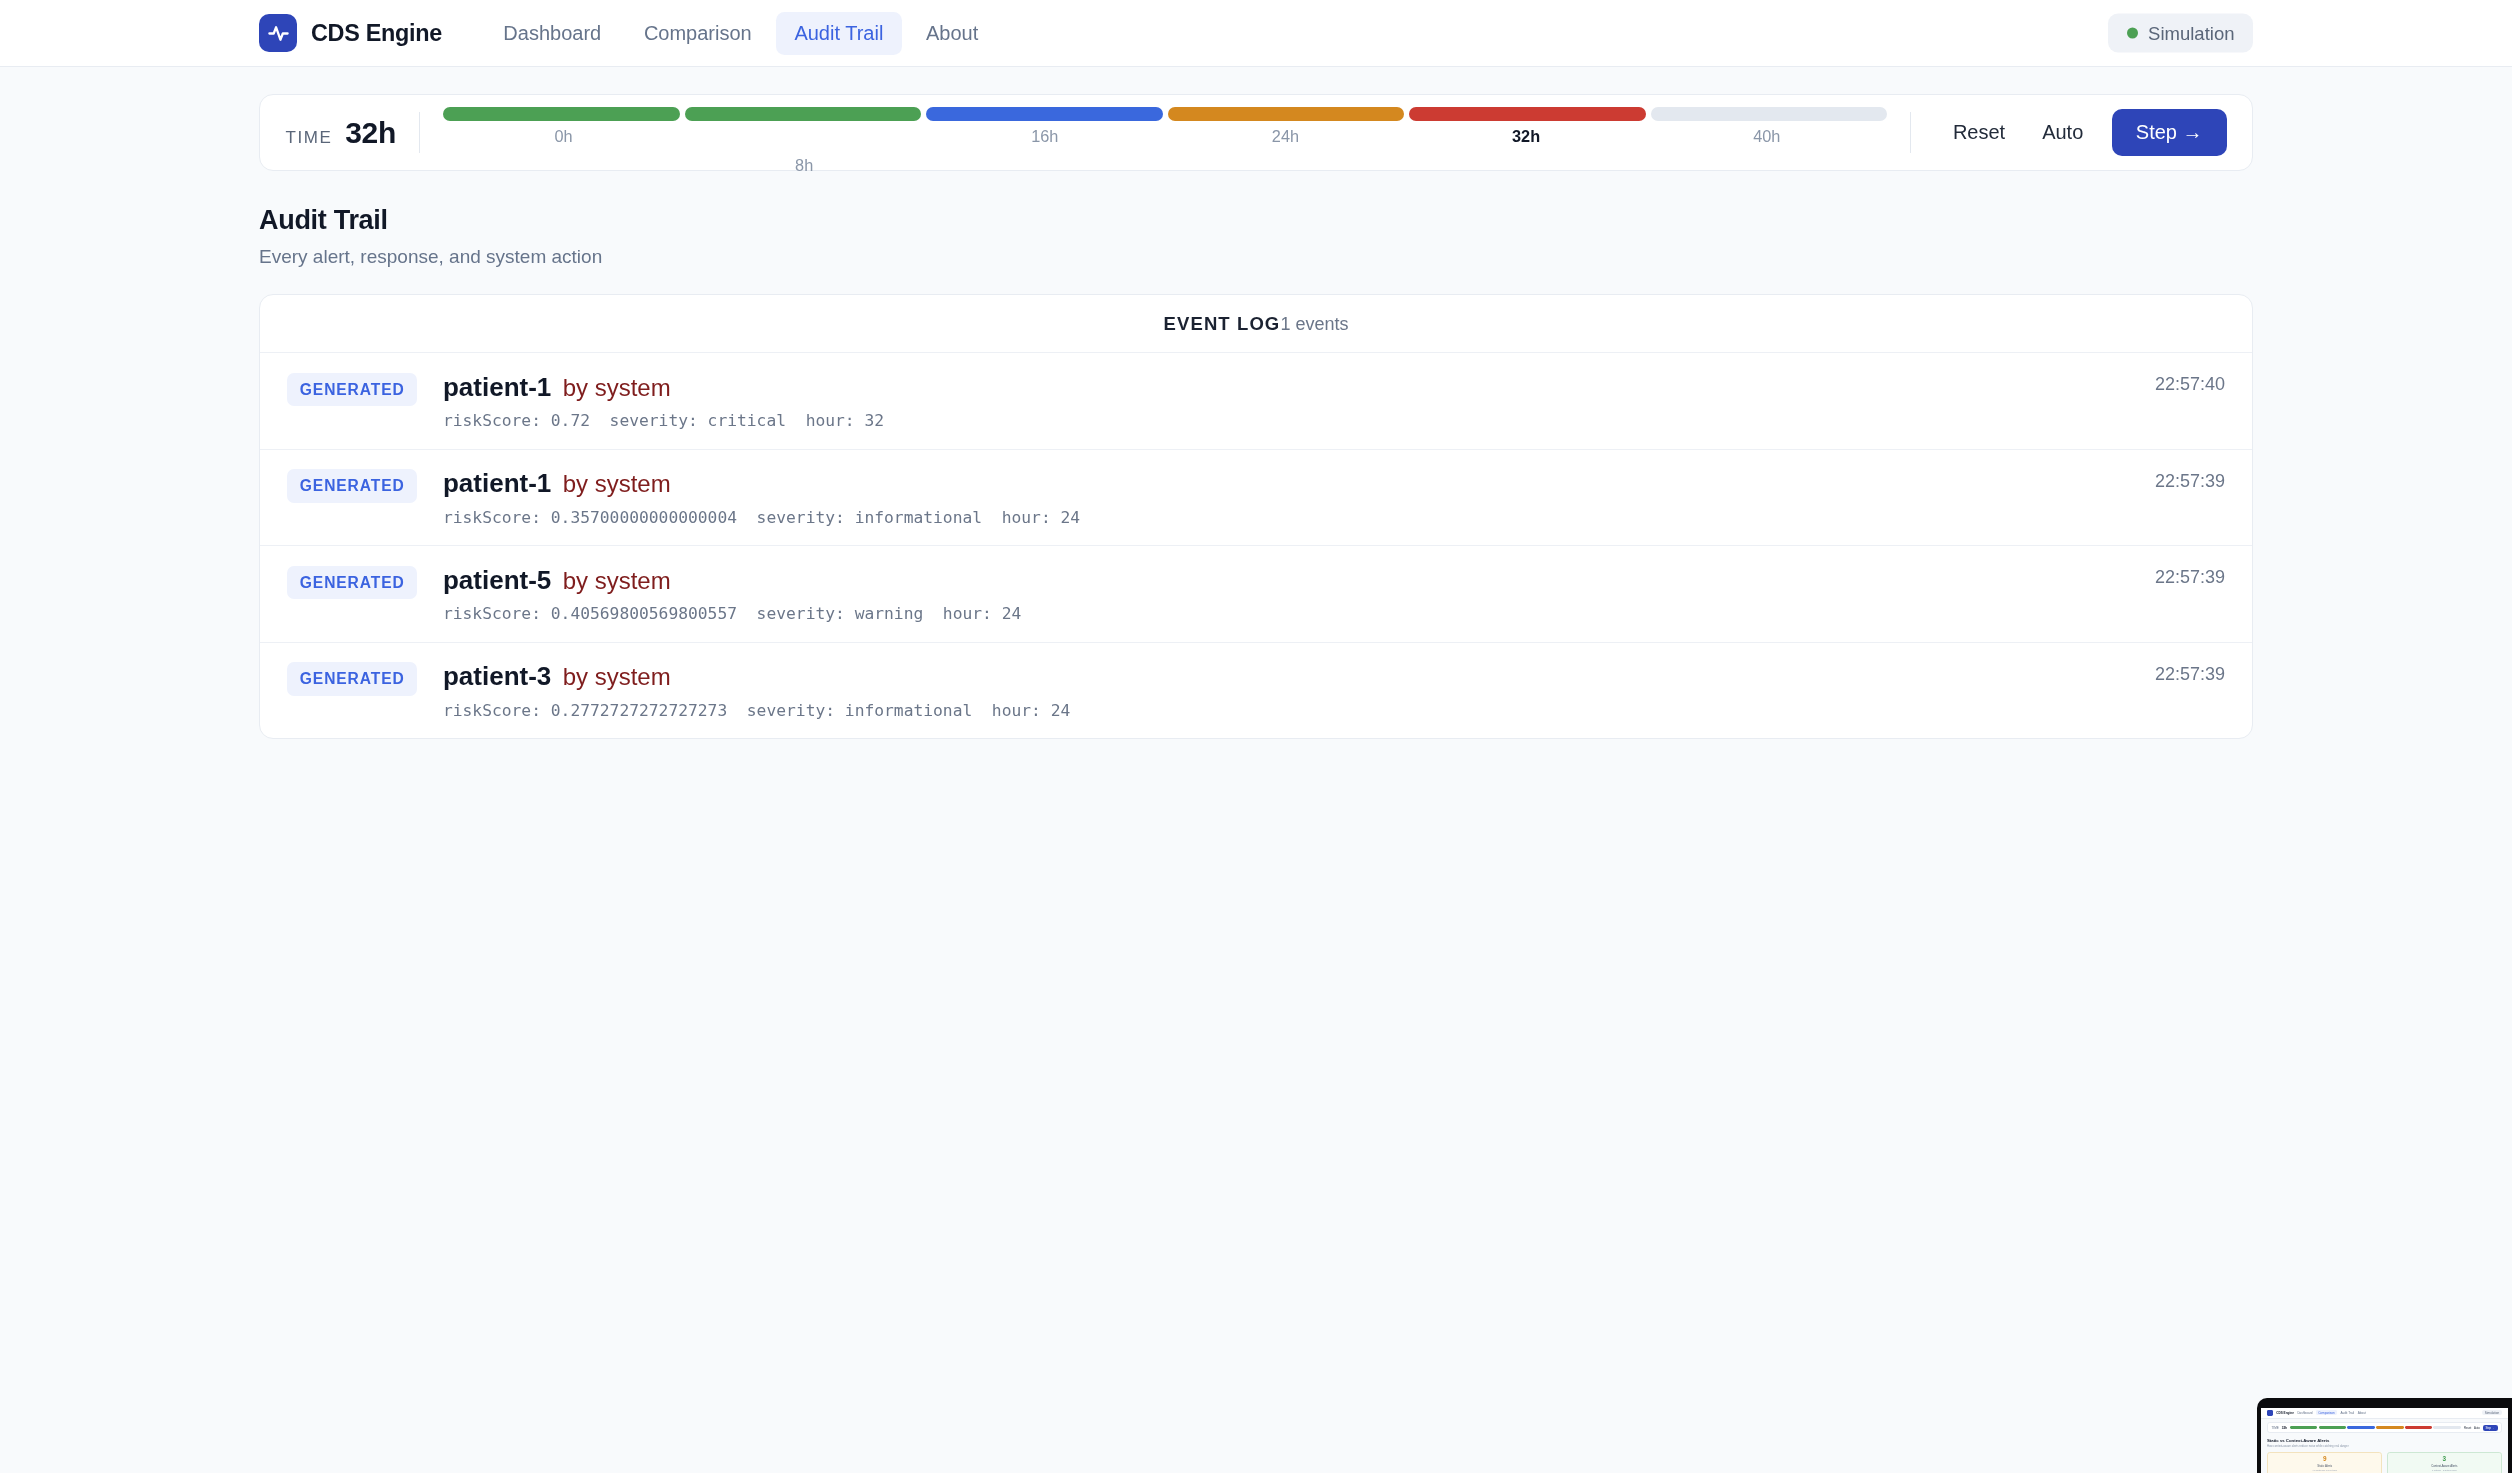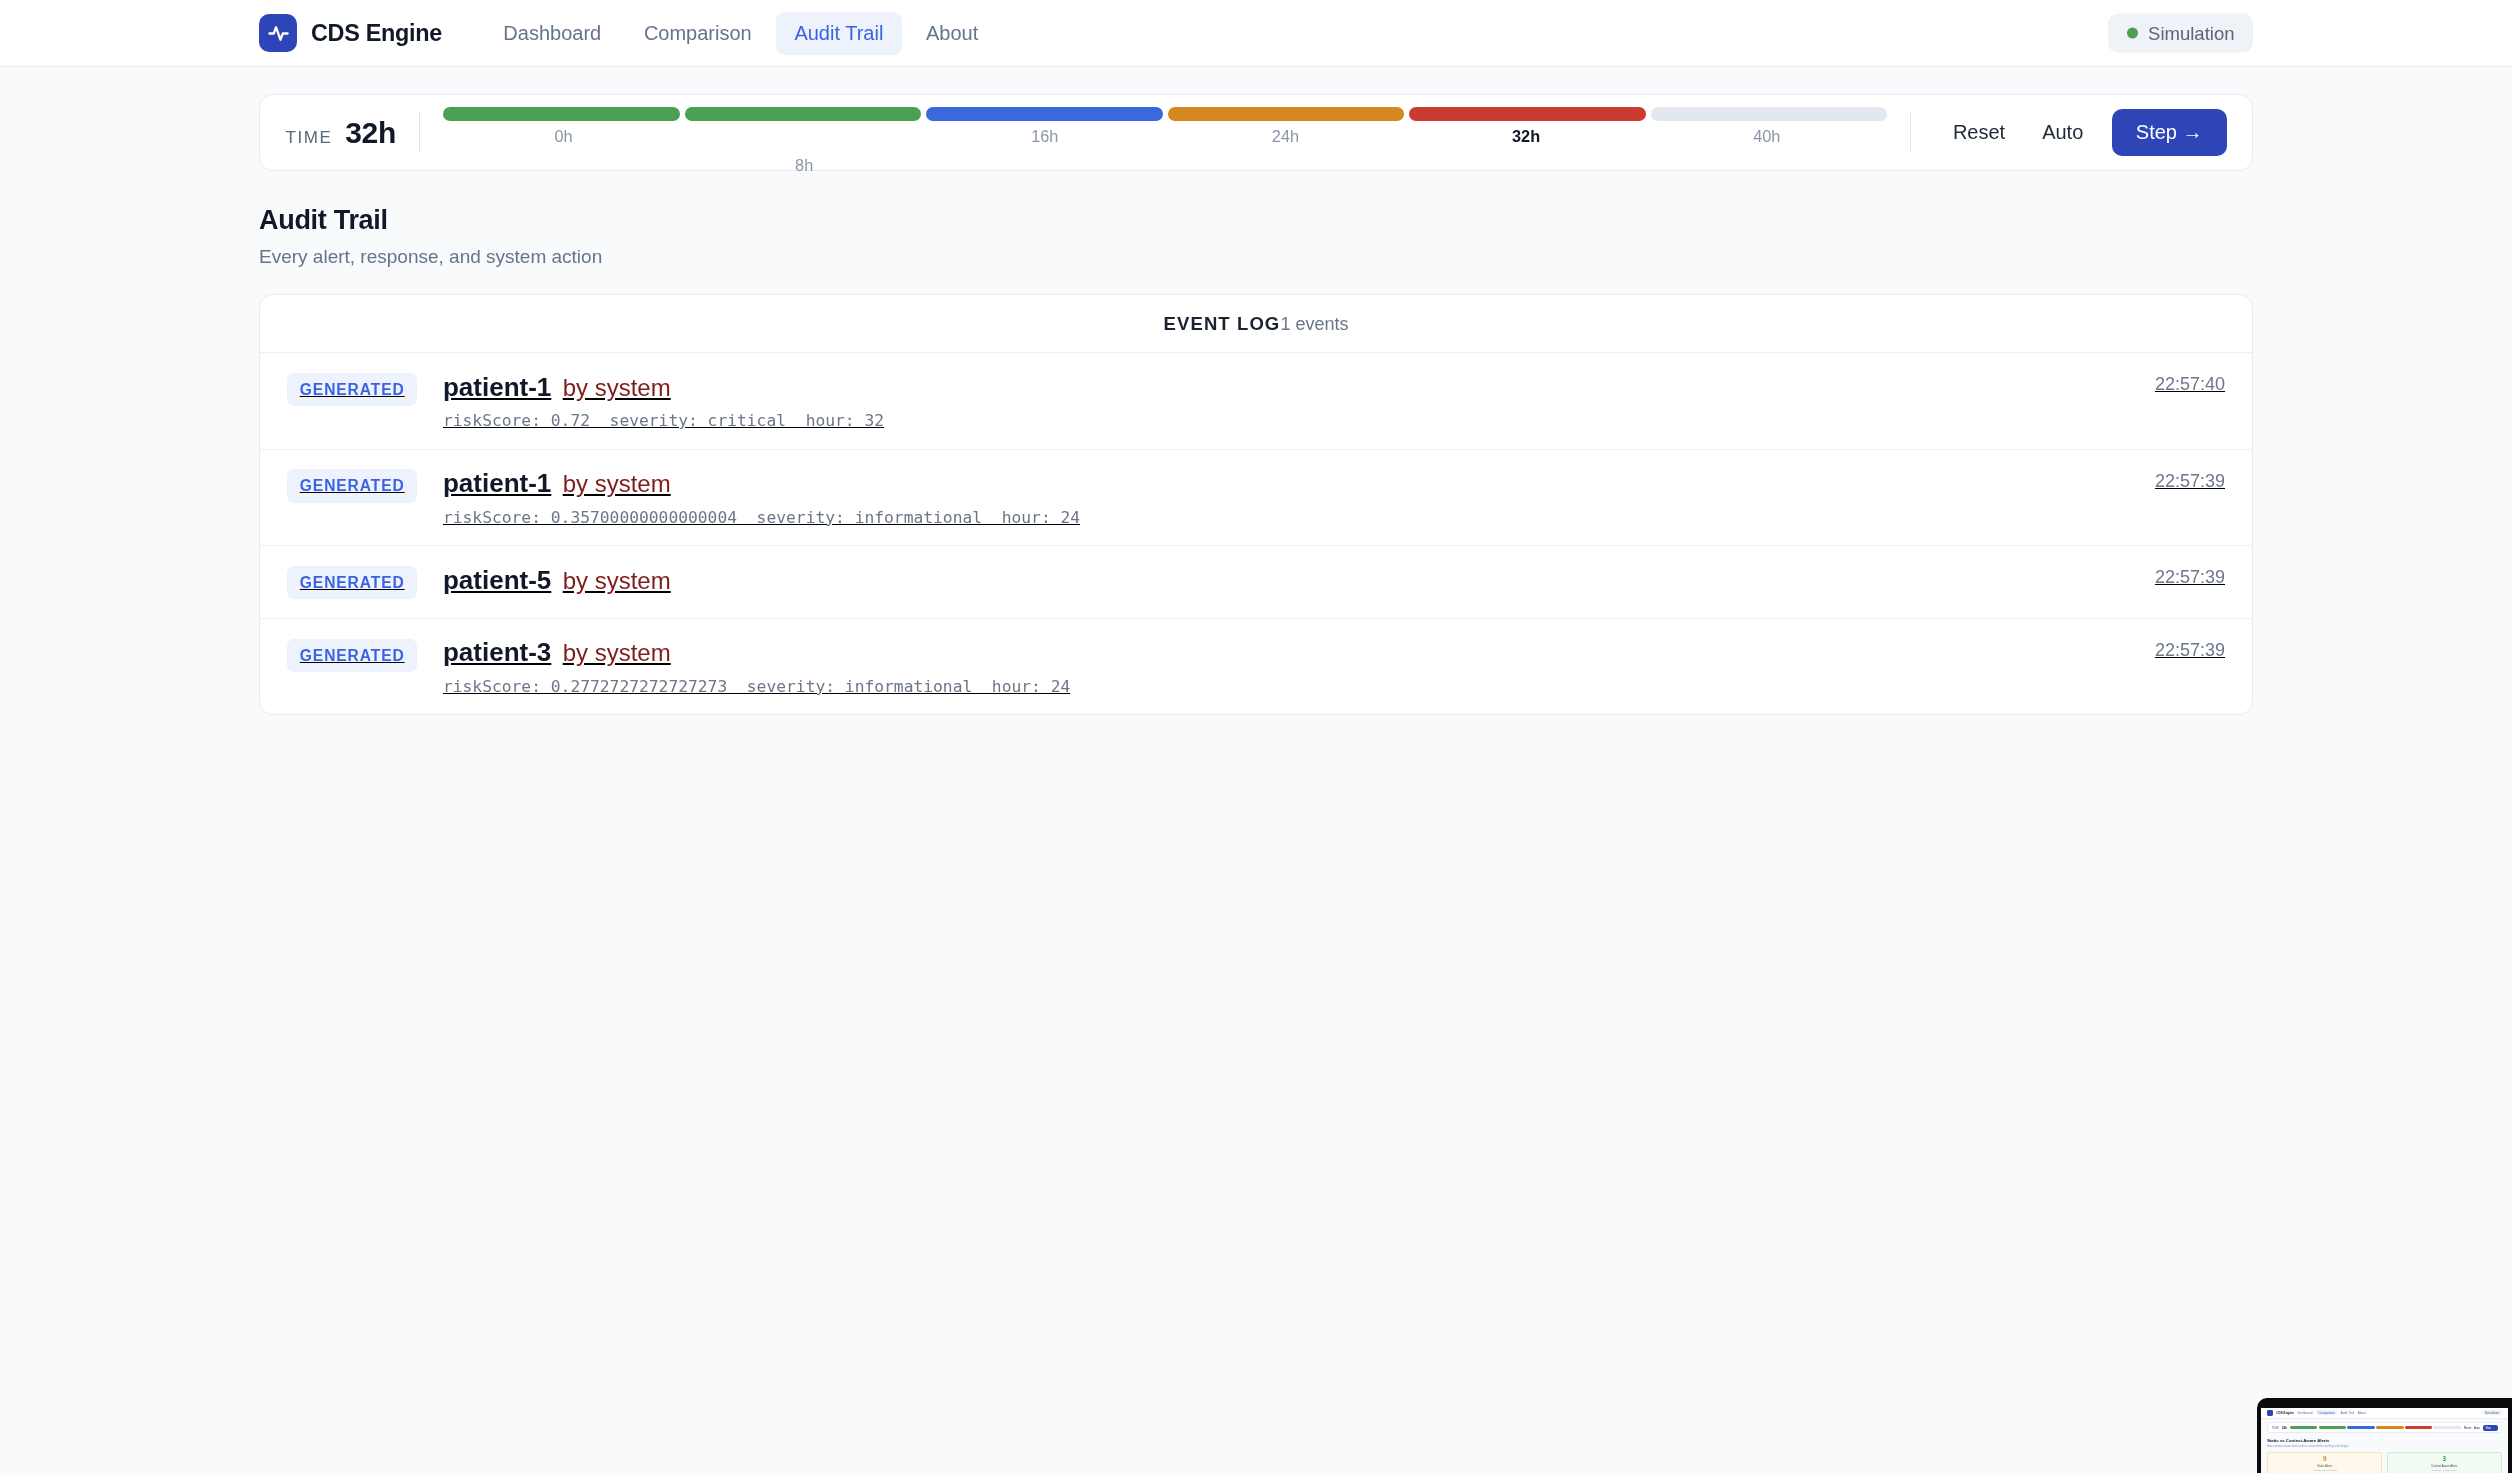--- a/index.html
+++ b/index.html
@@ -110,21 +110,20 @@
   .log-head-title {
     font-size: 18.5px; font-weight: 600; color: #1B2231; letter-spacing: 1.1px;
   }
   .log-head-count { font-size: 18px; color: #6B7689; }
 
   .event-row {
     display: flex; align-items: flex-start;
     padding: 18.5px 27px 18.5px 27px;
     border-bottom: 1.4px solid #EDF0F5;
     gap: 0;
-    text-decoration: underline;
   }
   .event-row:last-child { border-bottom: none; }
   .evt-badge {
     background: #EEF2FD; color: #3B63E0;
     font-size: 15.6px; font-weight: 700; letter-spacing: 0.9px;
     padding: 7.8px 12.8px; border-radius: 7px;
     flex: none; white-space: nowrap; margin-top: 1.4px;
   }
   .evt-main { flex: 1; margin-left: 25.5px; }
   .evt-line1 { display: flex; align-items: baseline; gap: 11.4px; }
@@ -266,20 +265,21 @@
           </div>
           <span class="evt-time">22:57:39</span>
         </div>
         <div class="event-row">
           <span class="evt-badge">GENERATED</span>
           <div class="evt-main">
             <div class="evt-line1">
               <span class="evt-subject">patient-5</span>
               <span class="evt-actor">by system</span>
             </div>
+            <div class="evt-meta">riskScore: 0.40569800569800557  severity: warning  hour: 24</div>
           </div>
           <span class="evt-time">22:57:39</span>
         </div>
         <div class="event-row">
           <span class="evt-badge">GENERATED</span>
           <div class="evt-main">
             <div class="evt-line1">
               <span class="evt-subject">patient-3</span>
               <span class="evt-actor">by system</span>
             </div>

